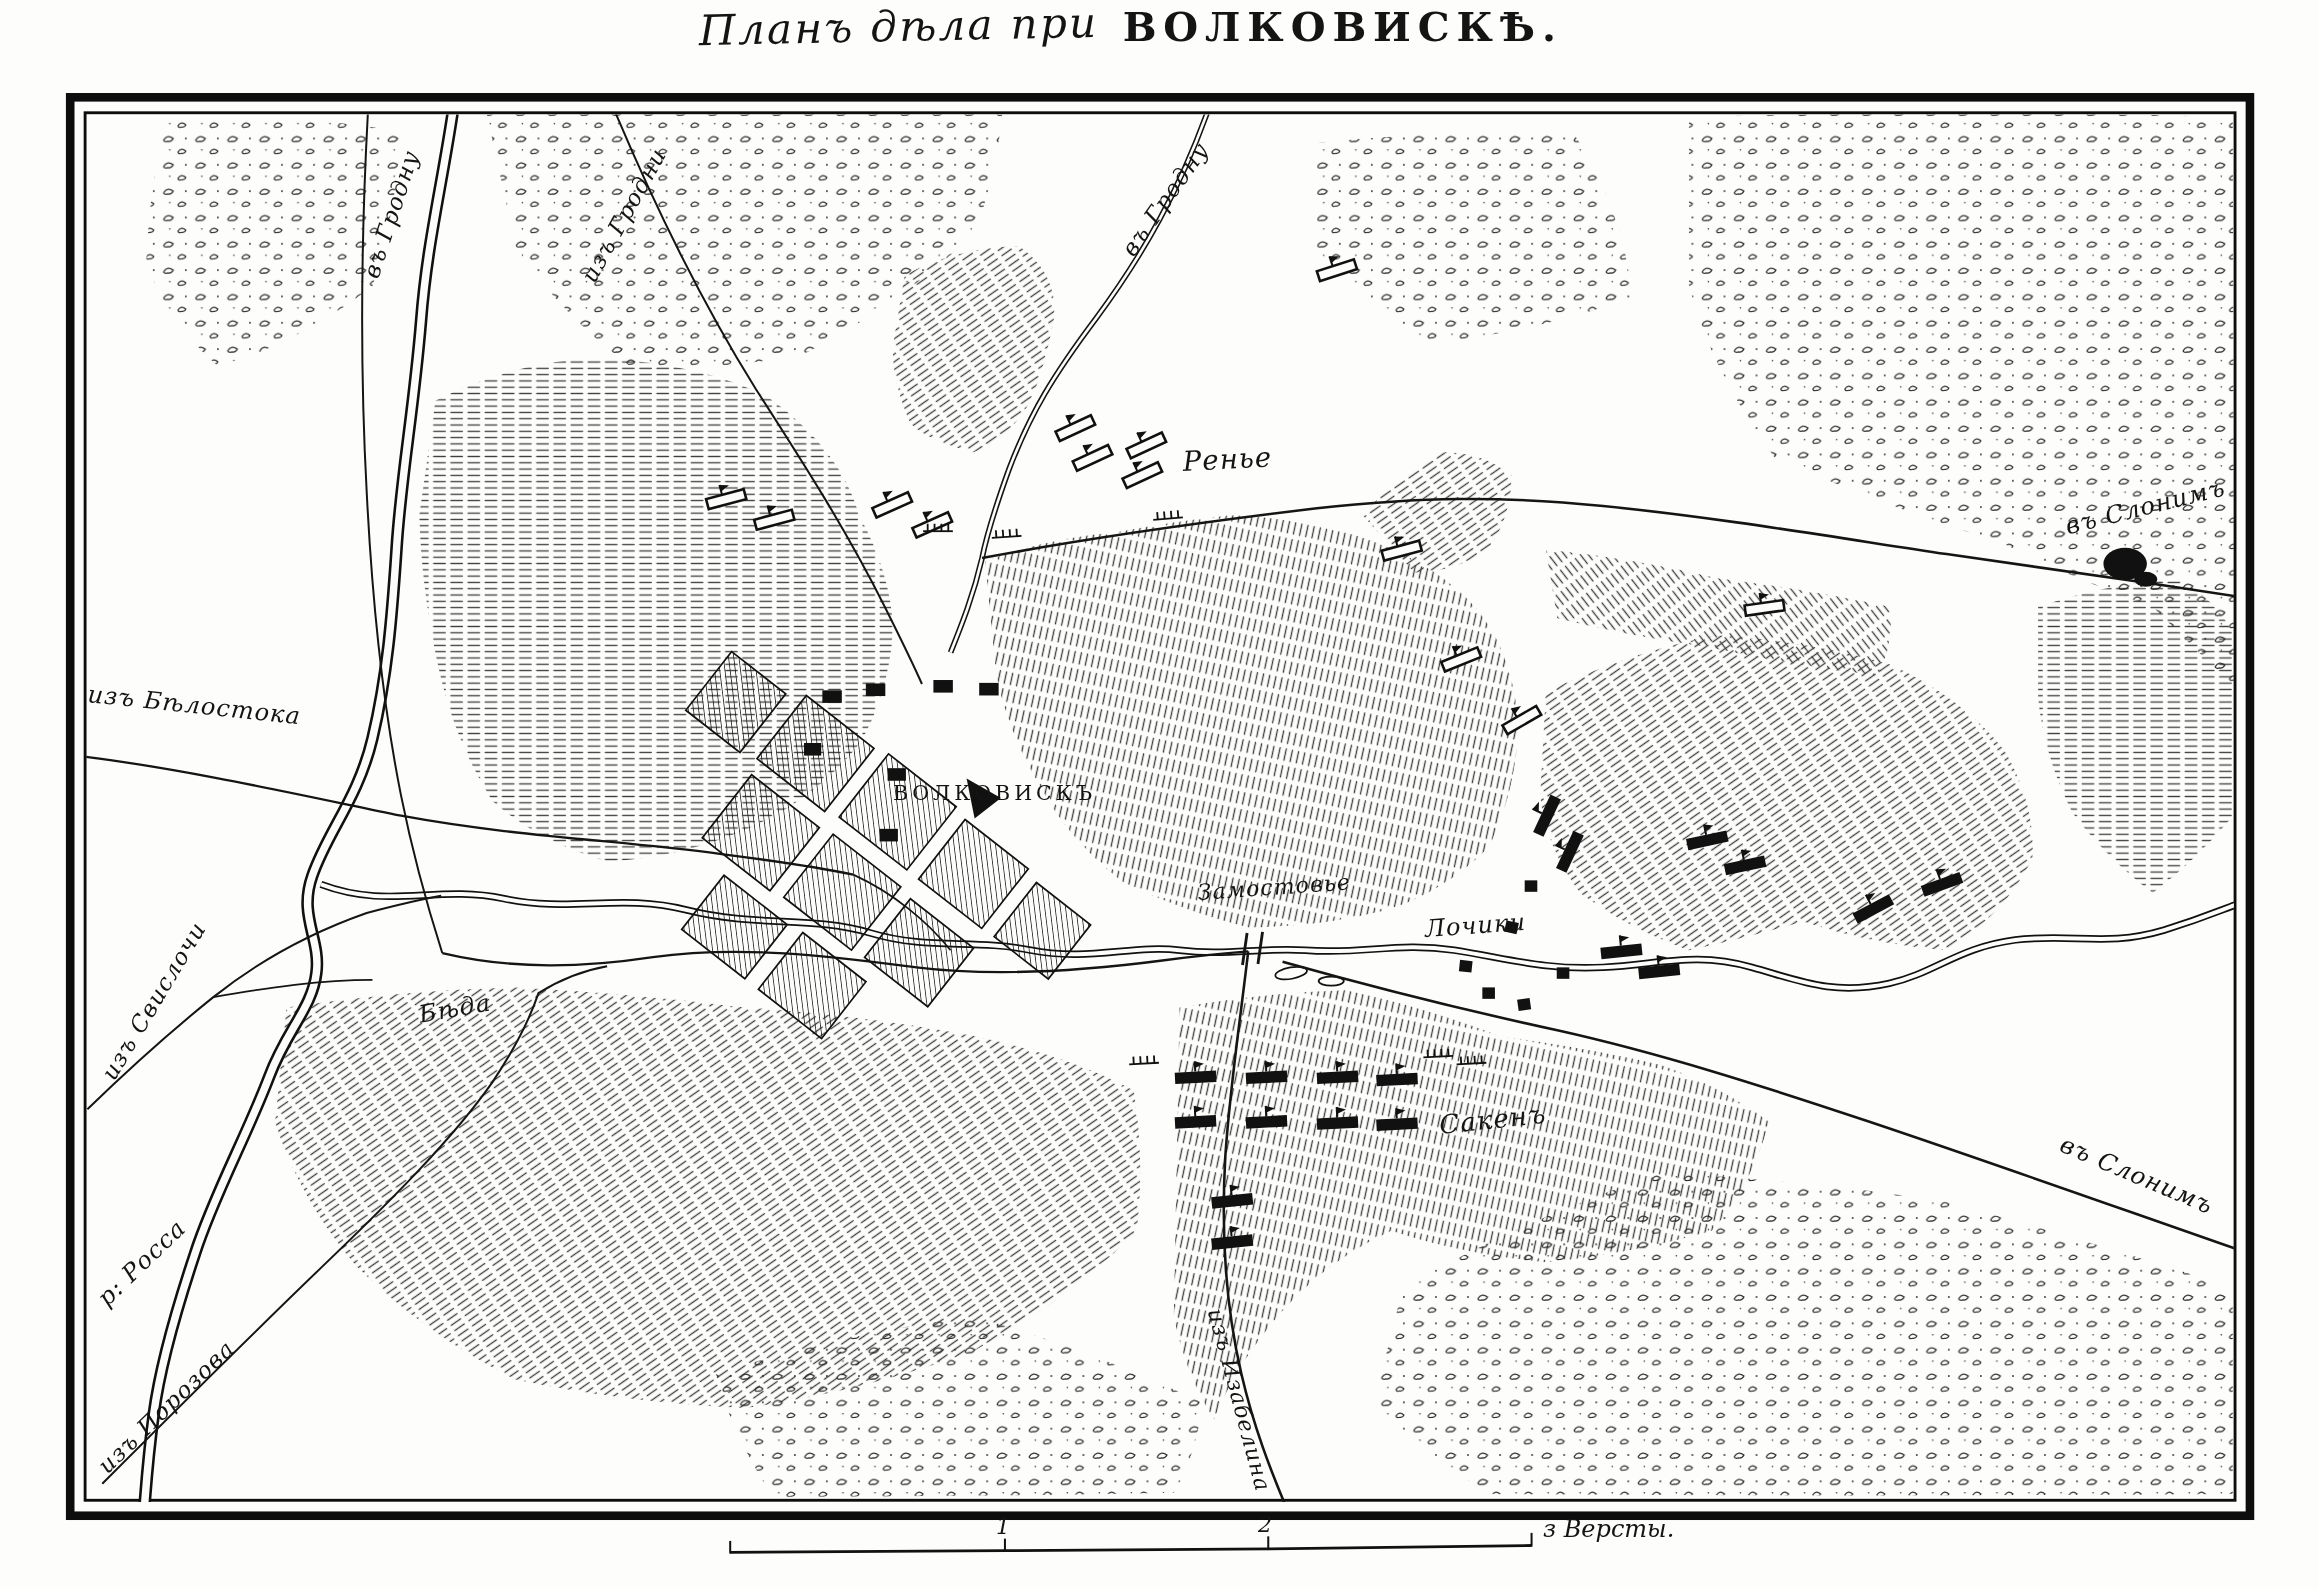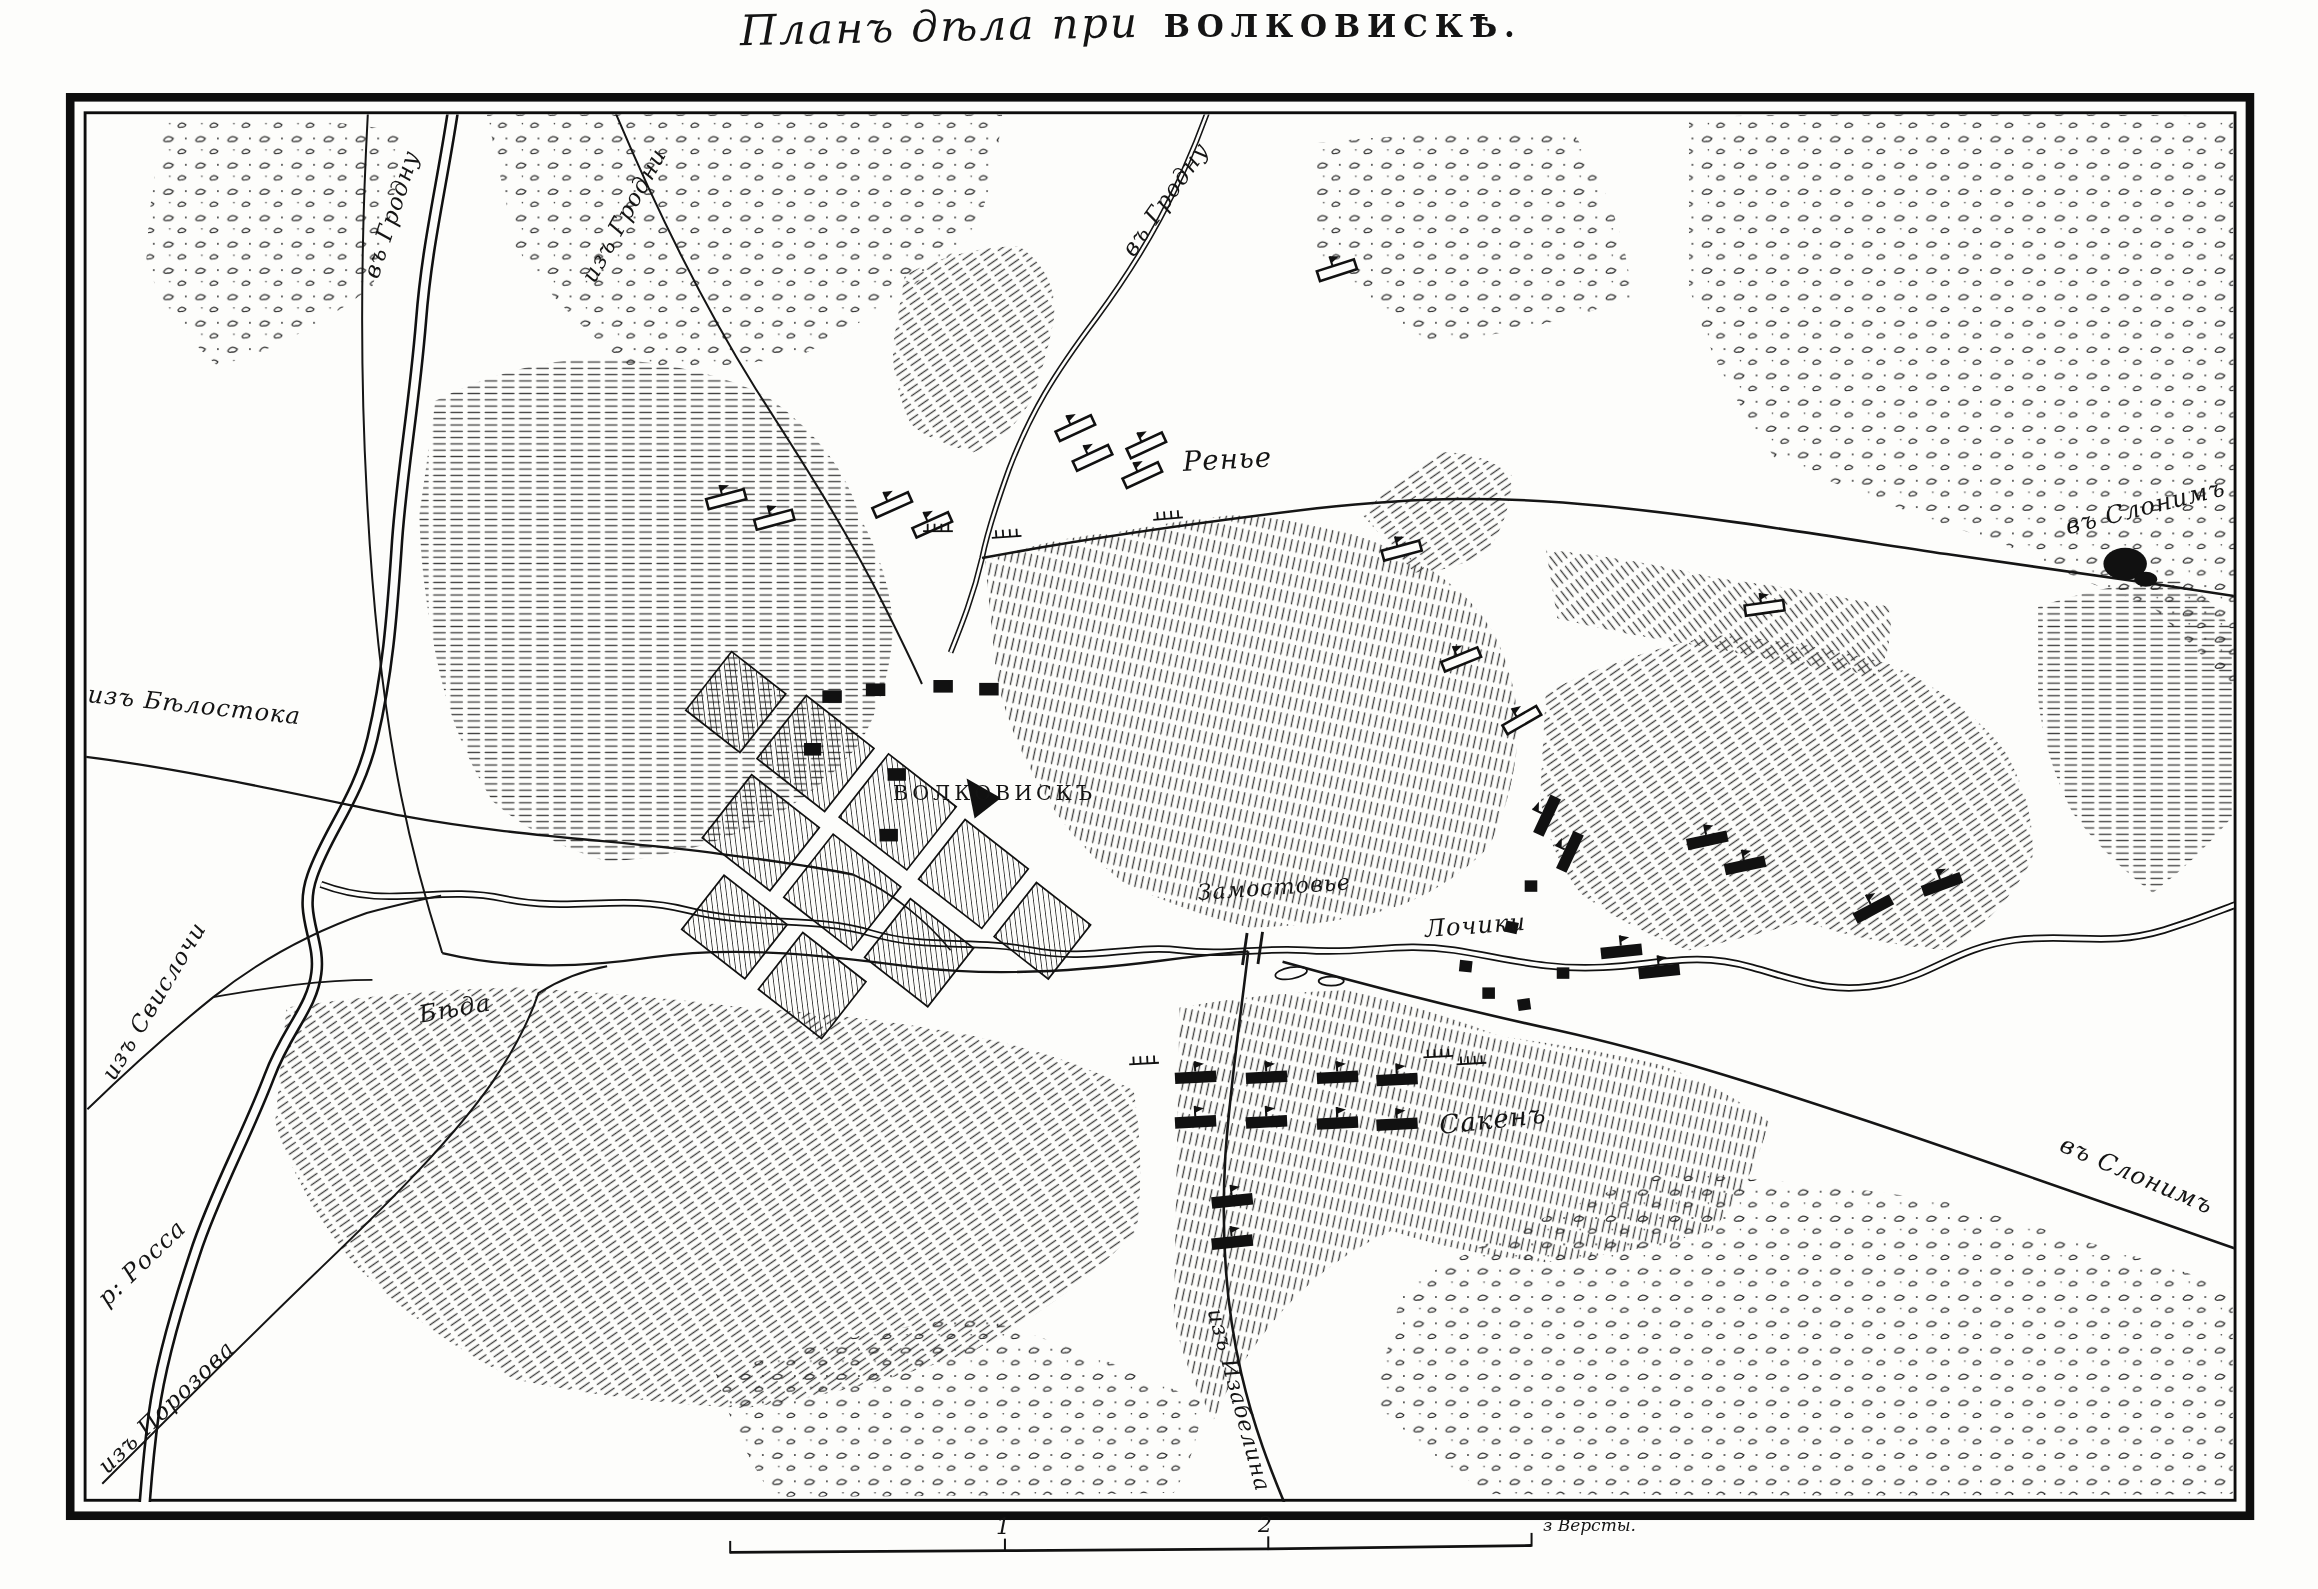--- a/index.html
+++ b/index.html
@@ -2,21 +2,21 @@
 <html style="font-size:9.2px"><head>
 <meta charset="utf-8">
 <style>
   html,body{margin:0;padding:0;background:#e9e7e1;}
   .page{position:relative;width:2319px;height:1589px;background:#fdfdfb;overflow:hidden;
         font-family:"DejaVu Serif",serif;color:#141414;}
   svg.map{position:absolute;left:0;top:0;}
   .title{position:absolute;left:630px;top:0px;width:1002px;height:52px;
          display:flex;align-items:center;justify-content:center;gap:24px;}
   .t-script{font-style:italic;font-size:42px;letter-spacing:2.3px;transform:rotate(-1.2deg);}
-  .t-caps{font-weight:bold;font-size:31px;letter-spacing:6.9px;}
+  .t-caps{font-weight:bold;font-size:40px;letter-spacing:6.9px;}
   .lbl{position:absolute;white-space:nowrap;font-style:italic;letter-spacing:1.1px;
        transform-origin:0 0;line-height:1;}
   .lbl.caps{font-style:normal;font-weight:normal;letter-spacing:4px;}
   .scalelbl{position:absolute;white-space:nowrap;font-style:italic;line-height:1;}
 </style>
 </head>
 <body>
 
 <div class="page">
 
@@ -264,16 +264,16 @@
   <div class="lbl" style="left:417px;top:1003px;font-size:24px;transform:rotate(-10deg);">Бѣда</div>
   <div class="lbl" style="left:98px;top:1072px;font-size:23px;transform:rotate(-59deg);">изъ Свислочи</div>
   <div class="lbl" style="left:93px;top:1293px;font-size:24px;transform:rotate(-44deg);">р: Росса</div>
   <div class="lbl" style="left:94px;top:1461px;font-size:23px;transform:rotate(-44deg);">изъ Порозова</div>
   <div class="lbl" style="left:1438px;top:1112px;font-size:26px;transform:rotate(-6deg);">Сакенъ</div>
   <div class="lbl" style="left:1225px;top:1306px;font-size:22px;transform:rotate(75deg);">изъ Изабелина</div>
   <div class="lbl" style="left:2066px;top:1132px;font-size:24px;transform:rotate(23deg);">въ Слонимъ</div>
 
   <div class="scalelbl" style="left:996px;top:1516px;font-size:22px;">1</div>
   <div class="scalelbl" style="left:1258px;top:1514px;font-size:22px;">2</div>
-  <div class="scalelbl" style="left:1543px;top:1517px;font-size:17px;">з Версты.</div>
+  <div class="scalelbl" style="left:1543px;top:1517px;font-size:24px;">з Версты.</div>
 
 </div>
 
 
 </body></html>

